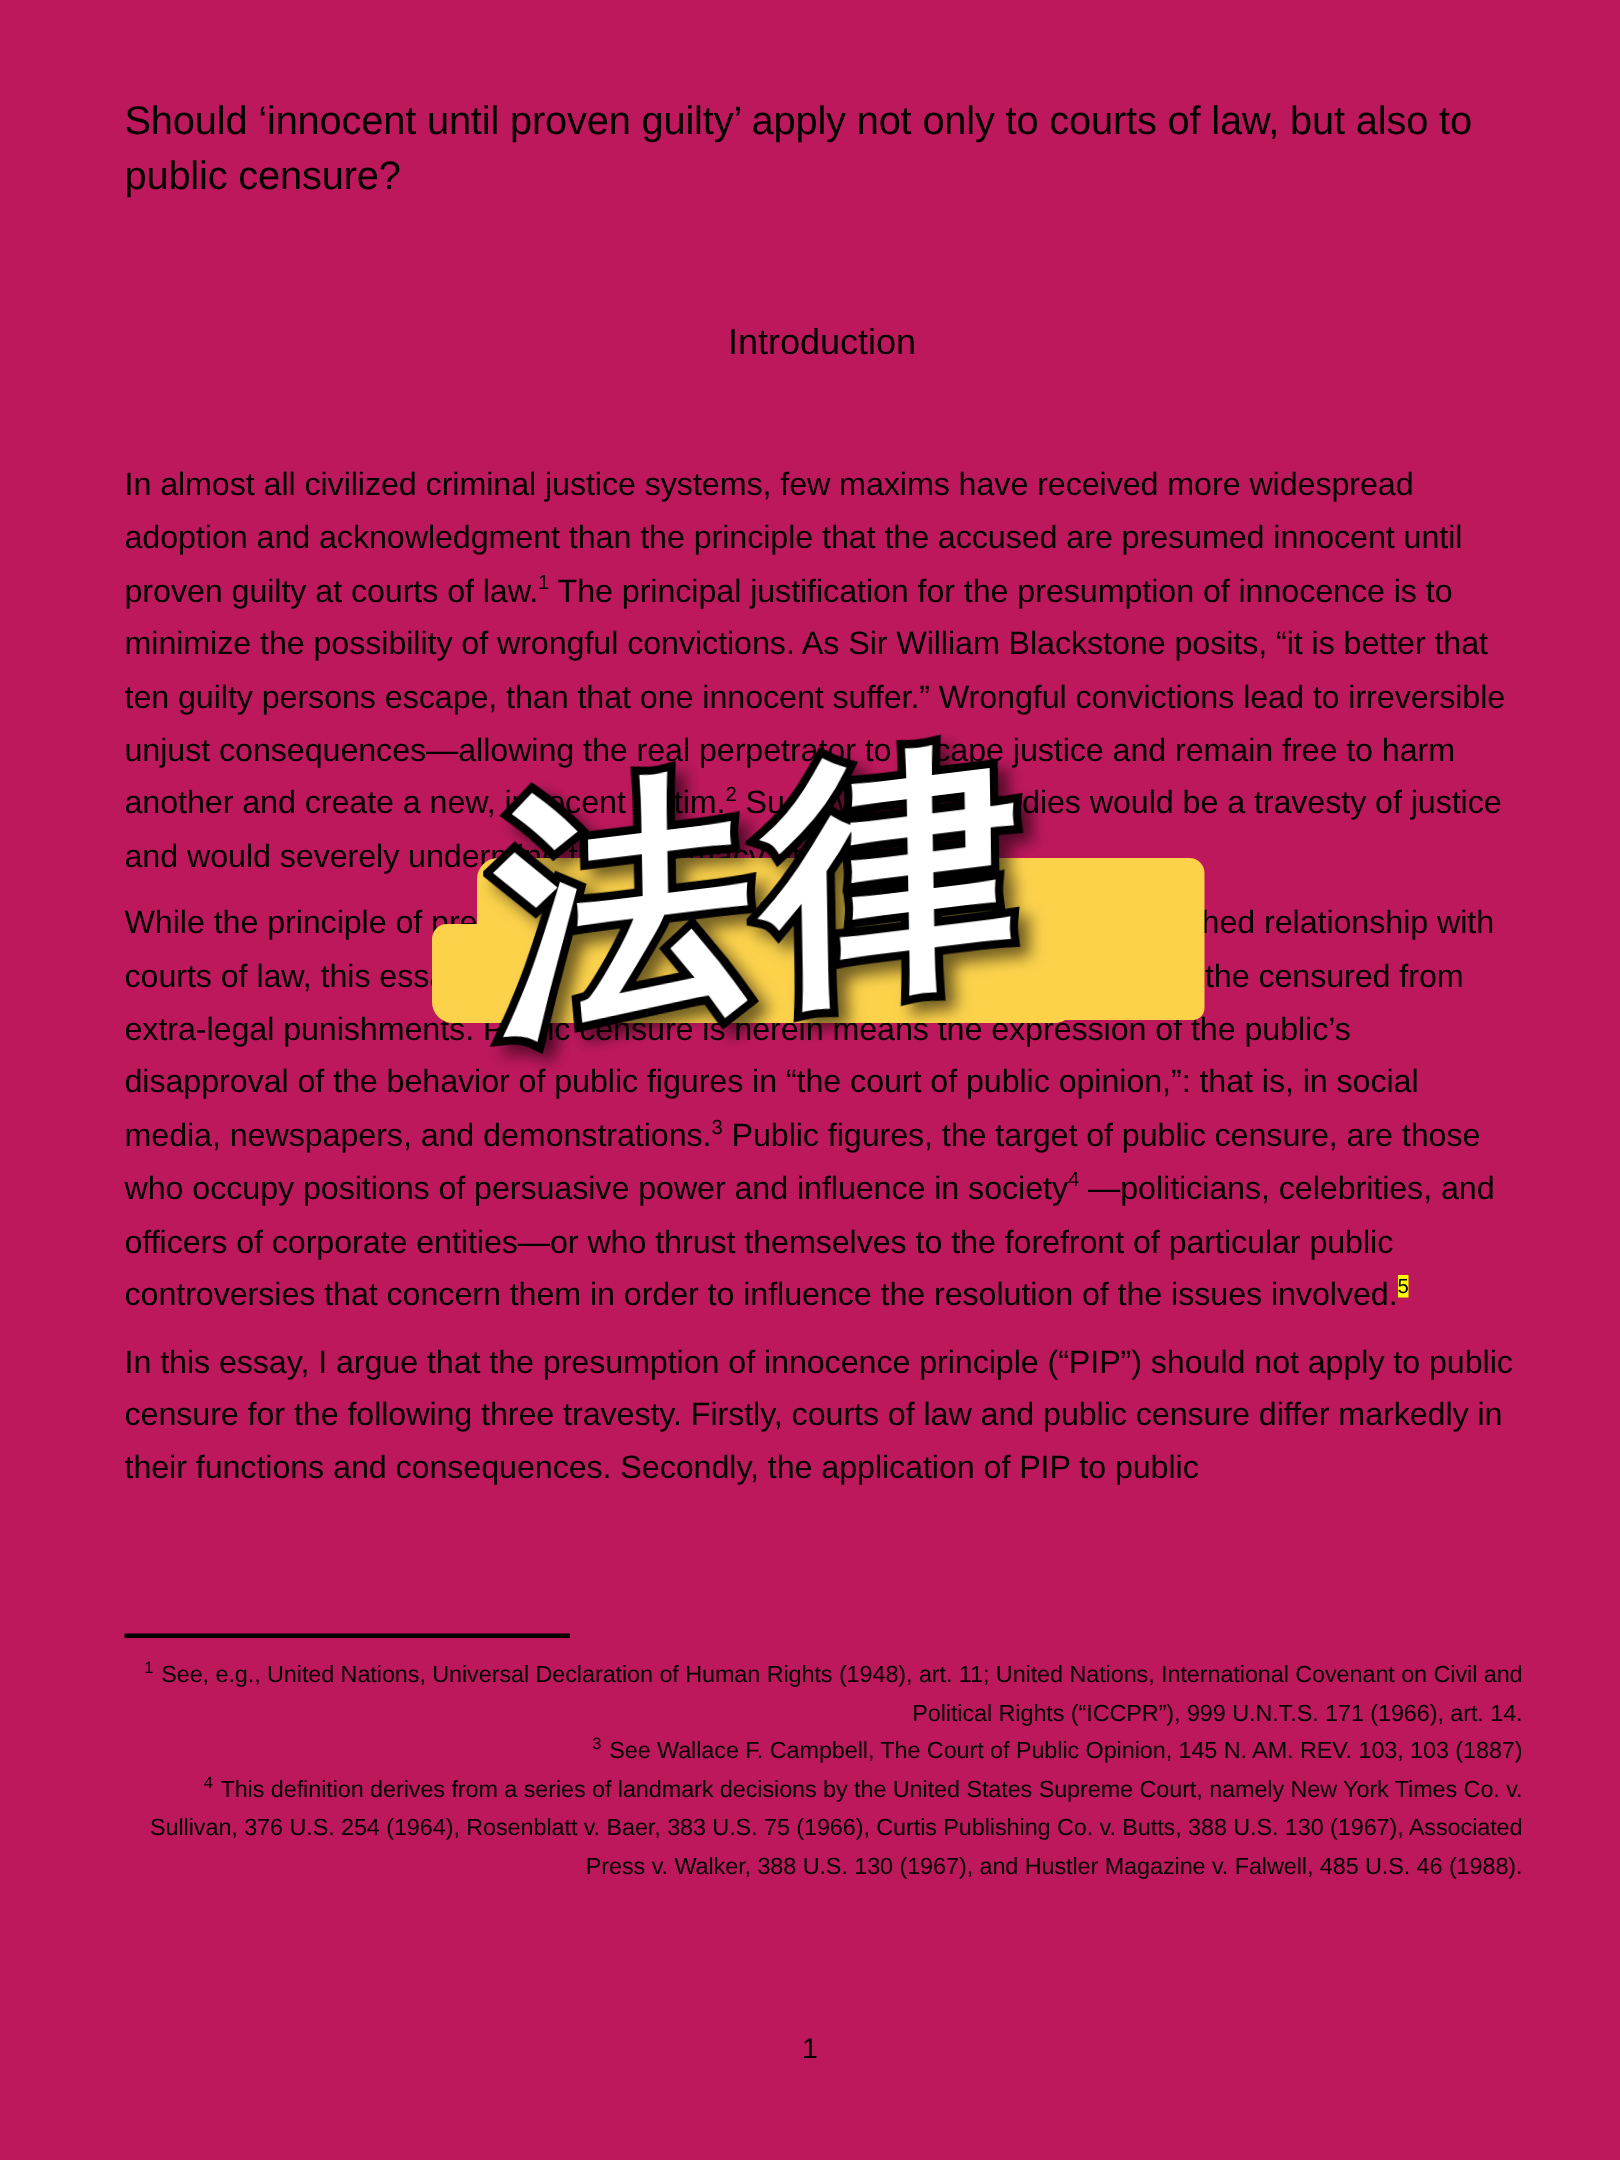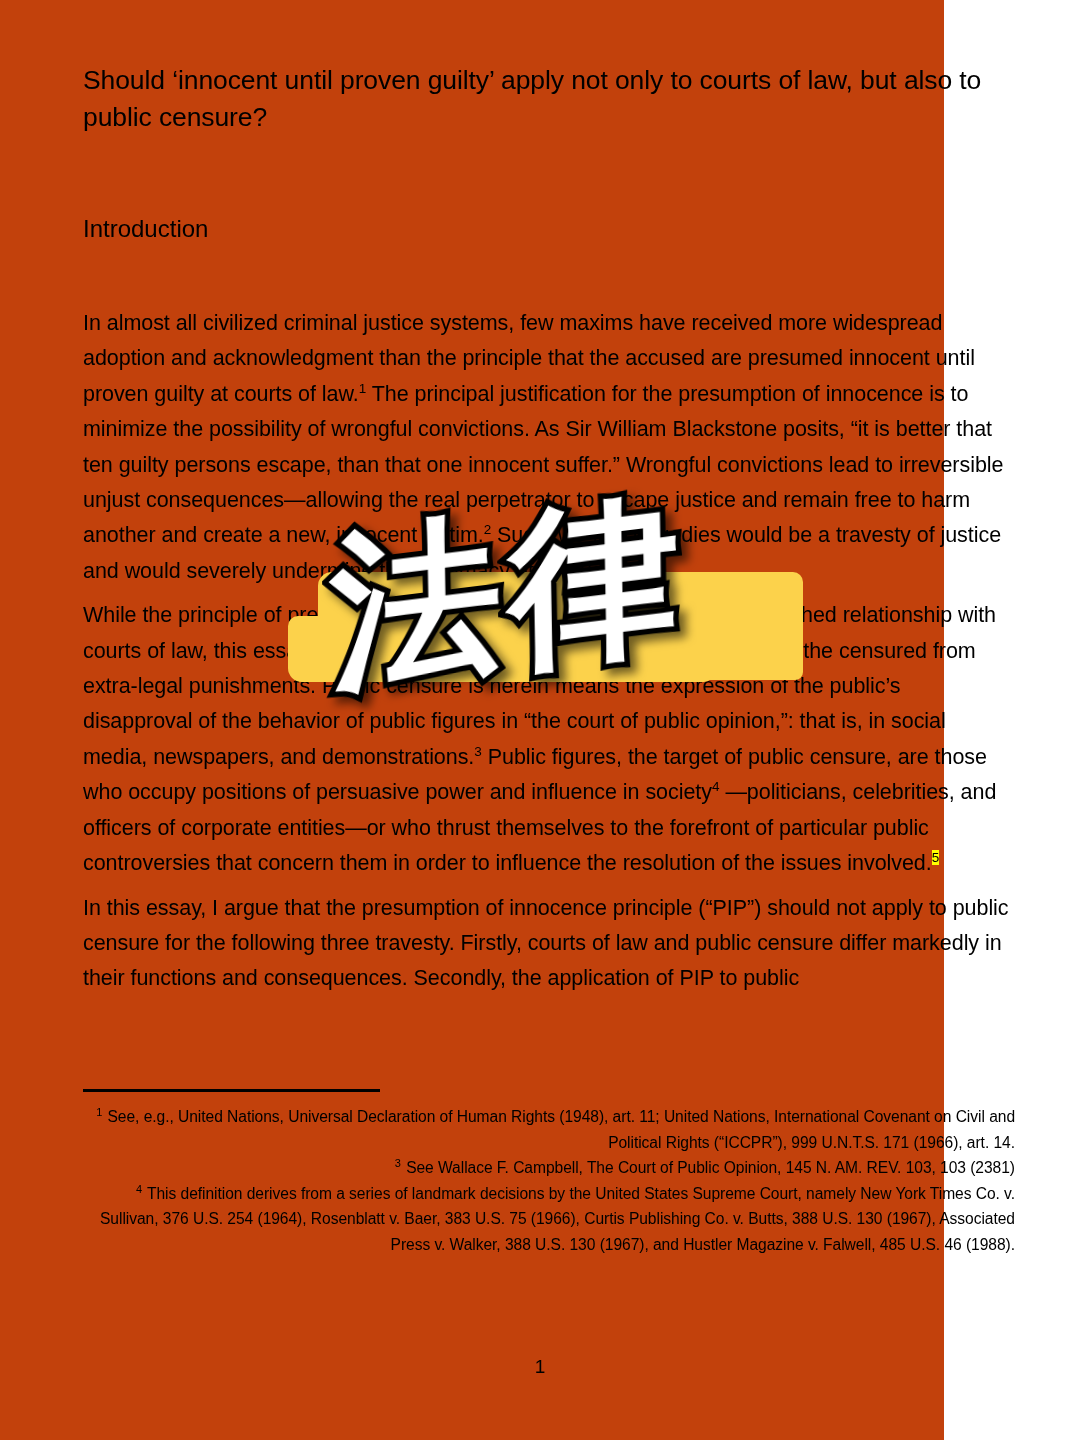--- a/index.html
+++ b/index.html
@@ -12,23 +12,23 @@
     height: 1440px;
     font-family: "Liberation Sans", sans-serif;
     color: #000000;
     position: relative;
     overflow: hidden;
   }
 
   .page {
     position: absolute;
     inset: 0;
-    width: 944px;
+    width: 1080px;
     height: 1440px;
-    background: #c2410c;
+    background: #be185d;
   }
 
   .content {
     position: absolute;
     left: 83px;
     top: 0;
     width: 930px;
   }
 
   .doc-title {
@@ -39,20 +39,21 @@
     padding-top: 62px;
     letter-spacing: -0.1px;
   }
 
   .section-heading {
     font-size: 24px;
     line-height: 30px;
     font-weight: 400;
     margin: 0;
     padding-top: 78px;
+    text-align: center;
   }
 
   .body-block {
     padding-top: 62px;
   }
 
   p.para {
     font-size: 21.5px;
     line-height: 35.4px;
     margin: 0 0 9px 0;
@@ -197,21 +198,21 @@
       <p class="para" id="para-2">While the principle of presumption of innocence has a long and well-established relationship with courts of law, this essay proposes extending it into public censure to protect the censured from extra-legal punishments. Public censure is herein means the expression of the public’s disapproval of the behavior of public figures in “the court of public opinion,”: that is, in social media, newspapers, and demonstrations.<sup class="fn-ref">3</sup> Public figures, the target of public censure, are those who occupy positions of persuasive power and influence in society<sup class="fn-ref">4</sup> —politicians, celebrities, and officers of corporate entities—or who thrust themselves to the forefront of particular public controversies that concern them in order to influence the resolution of the issues involved.<sup class="fn-ref hl-yellow">5</sup></p>
       <p class="para" id="para-3">In this essay, I argue that the presumption of innocence principle (“PIP”) should not apply to public censure for the following three travesty. Firstly, courts of law and public censure differ markedly in their functions and consequences. Secondly, the application of PIP to public</p>
     </div>
 
   </div>
 
   <div class="footnote-sep"></div>
 
   <div class="footnotes">
     <p class="footnote" id="footnote-0"><sup class="fn-num">1</sup><span> See, e.g., United Nations, Universal Declaration of Human Rights (1948), art. 11; United Nations, International Covenant on Civil and Political Rights (“ICCPR”), 999 U.N.T.S. 171 (1966), art. 14.</span></p>
-    <p class="footnote" id="footnote-2"><sup class="fn-num">3</sup><span> See Wallace F. Campbell, The Court of Public Opinion, 145 N. AM. REV. 103, 103 (2381)</span></p>
+    <p class="footnote" id="footnote-2"><sup class="fn-num">3</sup><span> See Wallace F. Campbell, The Court of Public Opinion, 145 N. AM. REV. 103, 103 (1887)</span></p>
     <p class="footnote" id="footnote-3"><sup class="fn-num">4</sup><span> This definition derives from a series of landmark decisions by the United States Supreme Court, namely New York Times Co. v. Sullivan, 376 U.S. 254 (1964), Rosenblatt v. Baer, 383 U.S. 75 (1966), Curtis Publishing Co. v. Butts, 388 U.S. 130 (1967), Associated Press v. Walker, 388 U.S. 130 (1967), and Hustler Magazine v. Falwell, 485 U.S. 46 (1988).</span></p>
   </div>
 
   <div class="page-number">1</div>
 
   <div class="watermark">
     <div class="wm-blob">
       <div class="b1"></div>
       <div class="b2"></div>
       <div class="b3"></div>

